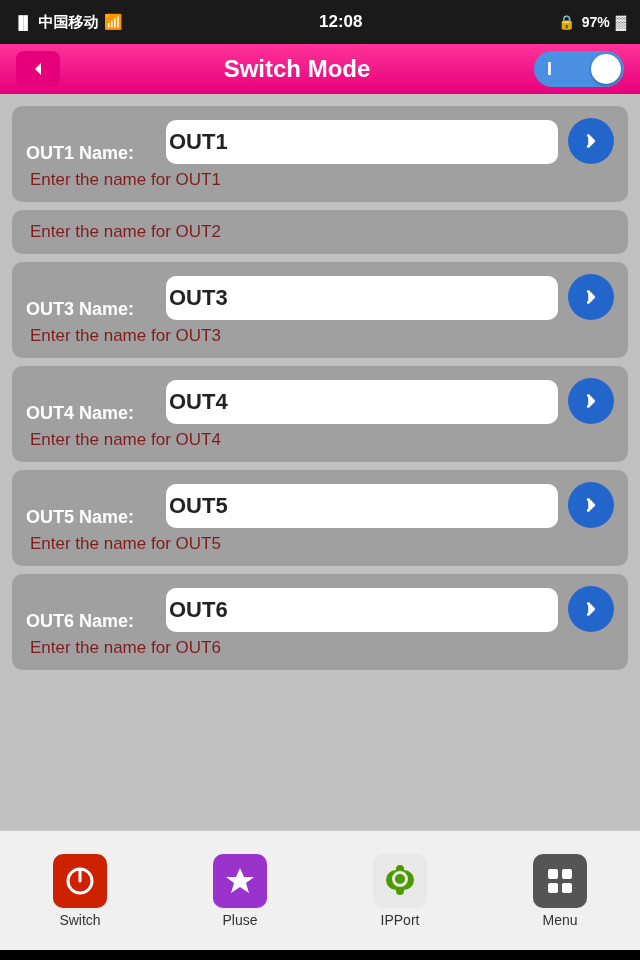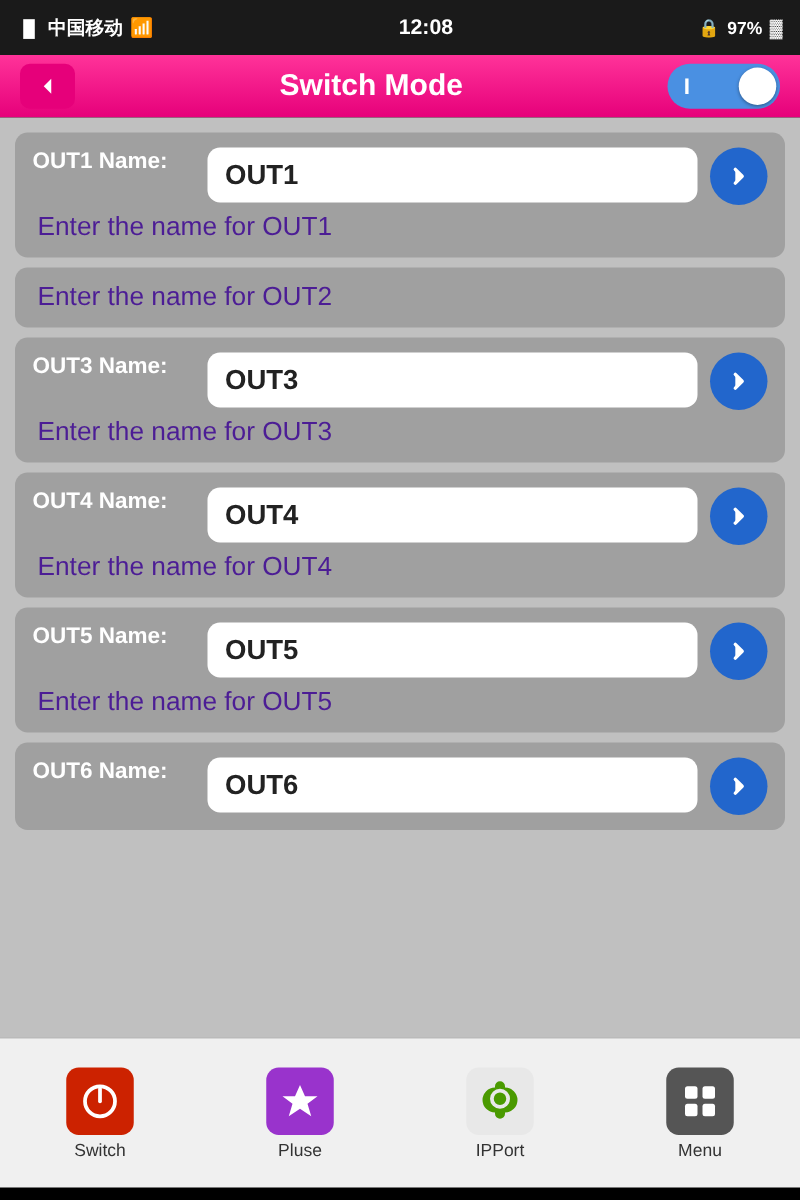--- a/index.html
+++ b/index.html
@@ -96,37 +96,37 @@
     .out-row {
       background: #a0a0a0;
       border-radius: 10px;
       padding: 12px 14px;
       display: flex;
       flex-direction: column;
       gap: 6px;
     }
     .out-row-top {
       display: flex;
-      align-items: flex-start;
+      align-items: flex-end;
       gap: 10px;
     }
     .out-label {
       color: white;
       font-size: 18px;
       font-weight: 600;
       white-space: nowrap;
       min-width: 130px;
     }
     .out-input {
       flex: 1;
       height: 44px;
       border-radius: 10px;
       border: none;
       background: white;
-      padding: 0 14px;
+      padding: 0 3px;
       font-size: 22px;
       font-weight: bold;
       color: #222;
       outline: none;
     }
     .out-arrow-btn {
       width: 46px;
       height: 46px;
       background: #2266cc;
       border-radius: 50%;
@@ -136,22 +136,22 @@
       cursor: pointer;
       flex-shrink: 0;
       border: none;
     }
     .out-arrow-btn svg {
       width: 22px;
       height: 22px;
       fill: white;
     }
     .out-hint {
-      color: #4c1d95;
-      font-size: 21px;
+      color: #7f1d1d;
+      font-size: 17px;
       padding-left: 4px;
     }
 
     
     #tab-bar {
       width: 640px;
       height: 120px;
       background: #f0f0f0;
       border-top: 1px solid #ccc;
       display: flex;
@@ -312,20 +312,21 @@
     <div class="out-row">
       <div class="out-row-top">
         <span class="out-label">OUT6 Name:</span>
         <input class="out-input" type="text" value="OUT6" style="">
         <button class="out-arrow-btn">
           <svg viewBox="0 0 24 24" fill="none" stroke="white" stroke-width="3" stroke-linecap="round" stroke-linejoin="round">
             <polyline points="9 18 15 12 9 6"></polyline>
           </svg>
         </button>
       </div>
+      <div class="out-hint">Enter the name for OUT6</div>
     </div>
   </div>
 
 <div id="tab-bar">
   <div class="tab-item">
     <div class="tab-icon icon-switch">
       <svg width="32" height="32" viewBox="0 0 32 32" fill="white">
         <circle cx="16" cy="16" r="12" stroke="white" stroke-width="3" fill="none"></circle>
         <line x1="16" y1="6" x2="16" y2="16" stroke="white" stroke-width="3" stroke-linecap="round"></line>
       </svg>

